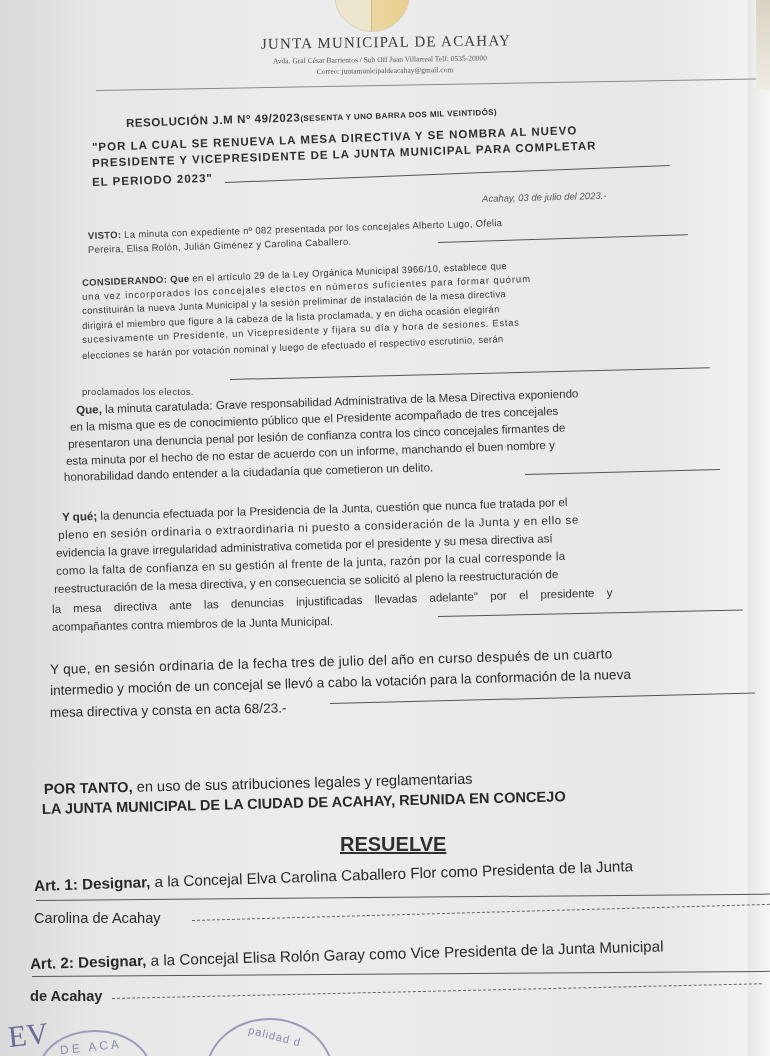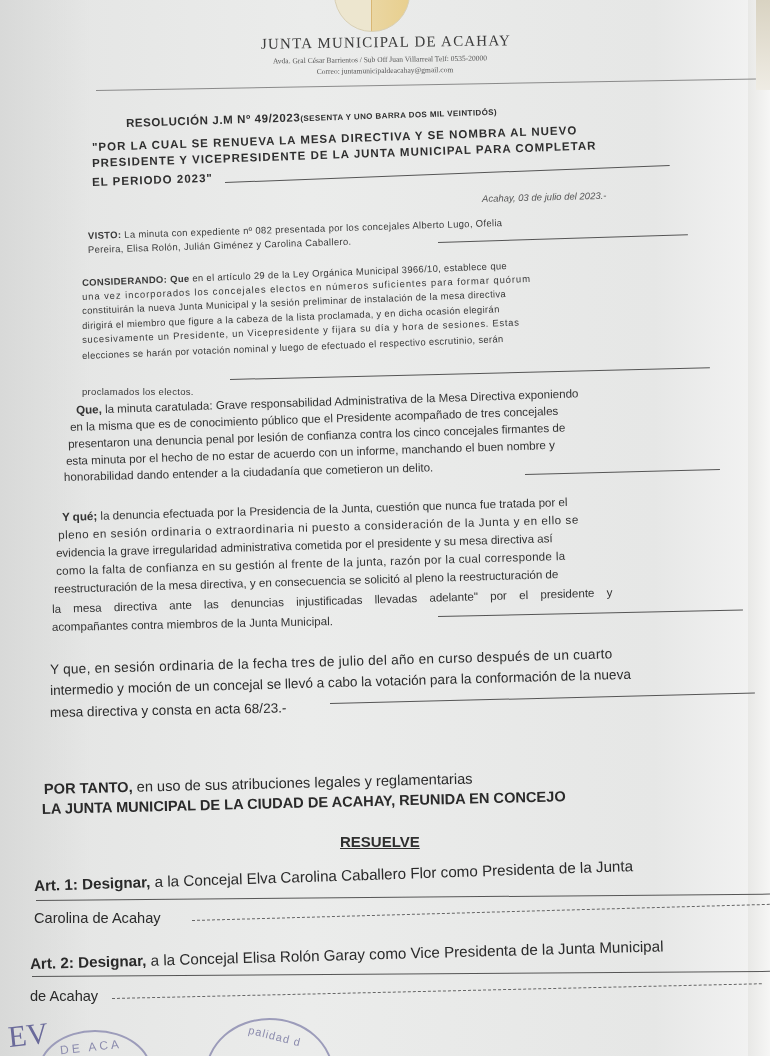--- a/index.html
+++ b/index.html
@@ -119,21 +119,21 @@
     }
     .date {
       font-size: 9.5px; font-style: italic; color: #555;
     }
     .body9 { font-size: 9.5px; letter-spacing: 0.3px; color: #3a3a3a; }
     .body11 { font-size: 11.6px; color: #333; }
     .body13 { font-size: 13.6px; color: #2c2c2c; }
     .body14 { font-size: 14.6px; color: #2a2a2a; }
     b { font-weight: bold; }
     .resuelve {
-      font-size: 15px; font-weight: bold; text-decoration: underline;
+      font-size: 20px; font-weight: bold; text-decoration: underline;
     }
     .stamp-initials {
       position: absolute;
       left: 8px; top: 1018px;
       font-family: "Liberation Serif", serif;
       font-size: 30px;
       color: #6a6a9a;
       transform: rotate(-6deg);
     }
     .stamp1 {
@@ -248,21 +248,21 @@
       <b>Art. 1: Designar,</b><span> a la Concejal Elva Carolina Caballero Flor como Presidenta de la Junta</span>
     </div>
     <div class="uline" style="left:36px; top:900px; width:734px; transform:rotate(-0.5deg);"></div>
     <div class="line body14" style="left:34px; top:910px;">Carolina de Acahay</div>
     <div class="uline" style="left:192px; top:920px; width:578px; border-top:1px dashed #666; background:none; transform:rotate(-1.6deg);"></div>
 
     <div class="line body14" style="left:30px; top:955px; transform:rotate(-1.6deg); font-size:15.2px;">
       <b>Art. 2: Designar,</b><span> a la Concejal Elisa Rolón Garay como Vice Presidenta de la Junta Municipal</span>
     </div>
     <div class="uline" style="left:32px; top:976px; width:738px; transform:rotate(-0.4deg);"></div>
-    <div class="line body14" style="left:30px; top:988px;">de Acahay</div>
+    <div class="line body14" style="left:30px; top:988px;font-weight:bold;">de Acahay</div>
     <div class="uline" style="left:112px; top:998px; width:650px; border-top:1px dashed #666; background:none; transform:rotate(-1.3deg);"></div>
 
     <div class="stamp-initials">EV</div>
     <div class="stamp1"></div>
     <div class="stamp1-text">DE ACA</div>
     <div class="stamp2"></div>
     <div class="stamp2-text">palidad d</div>
   </div>
 </div>
 

